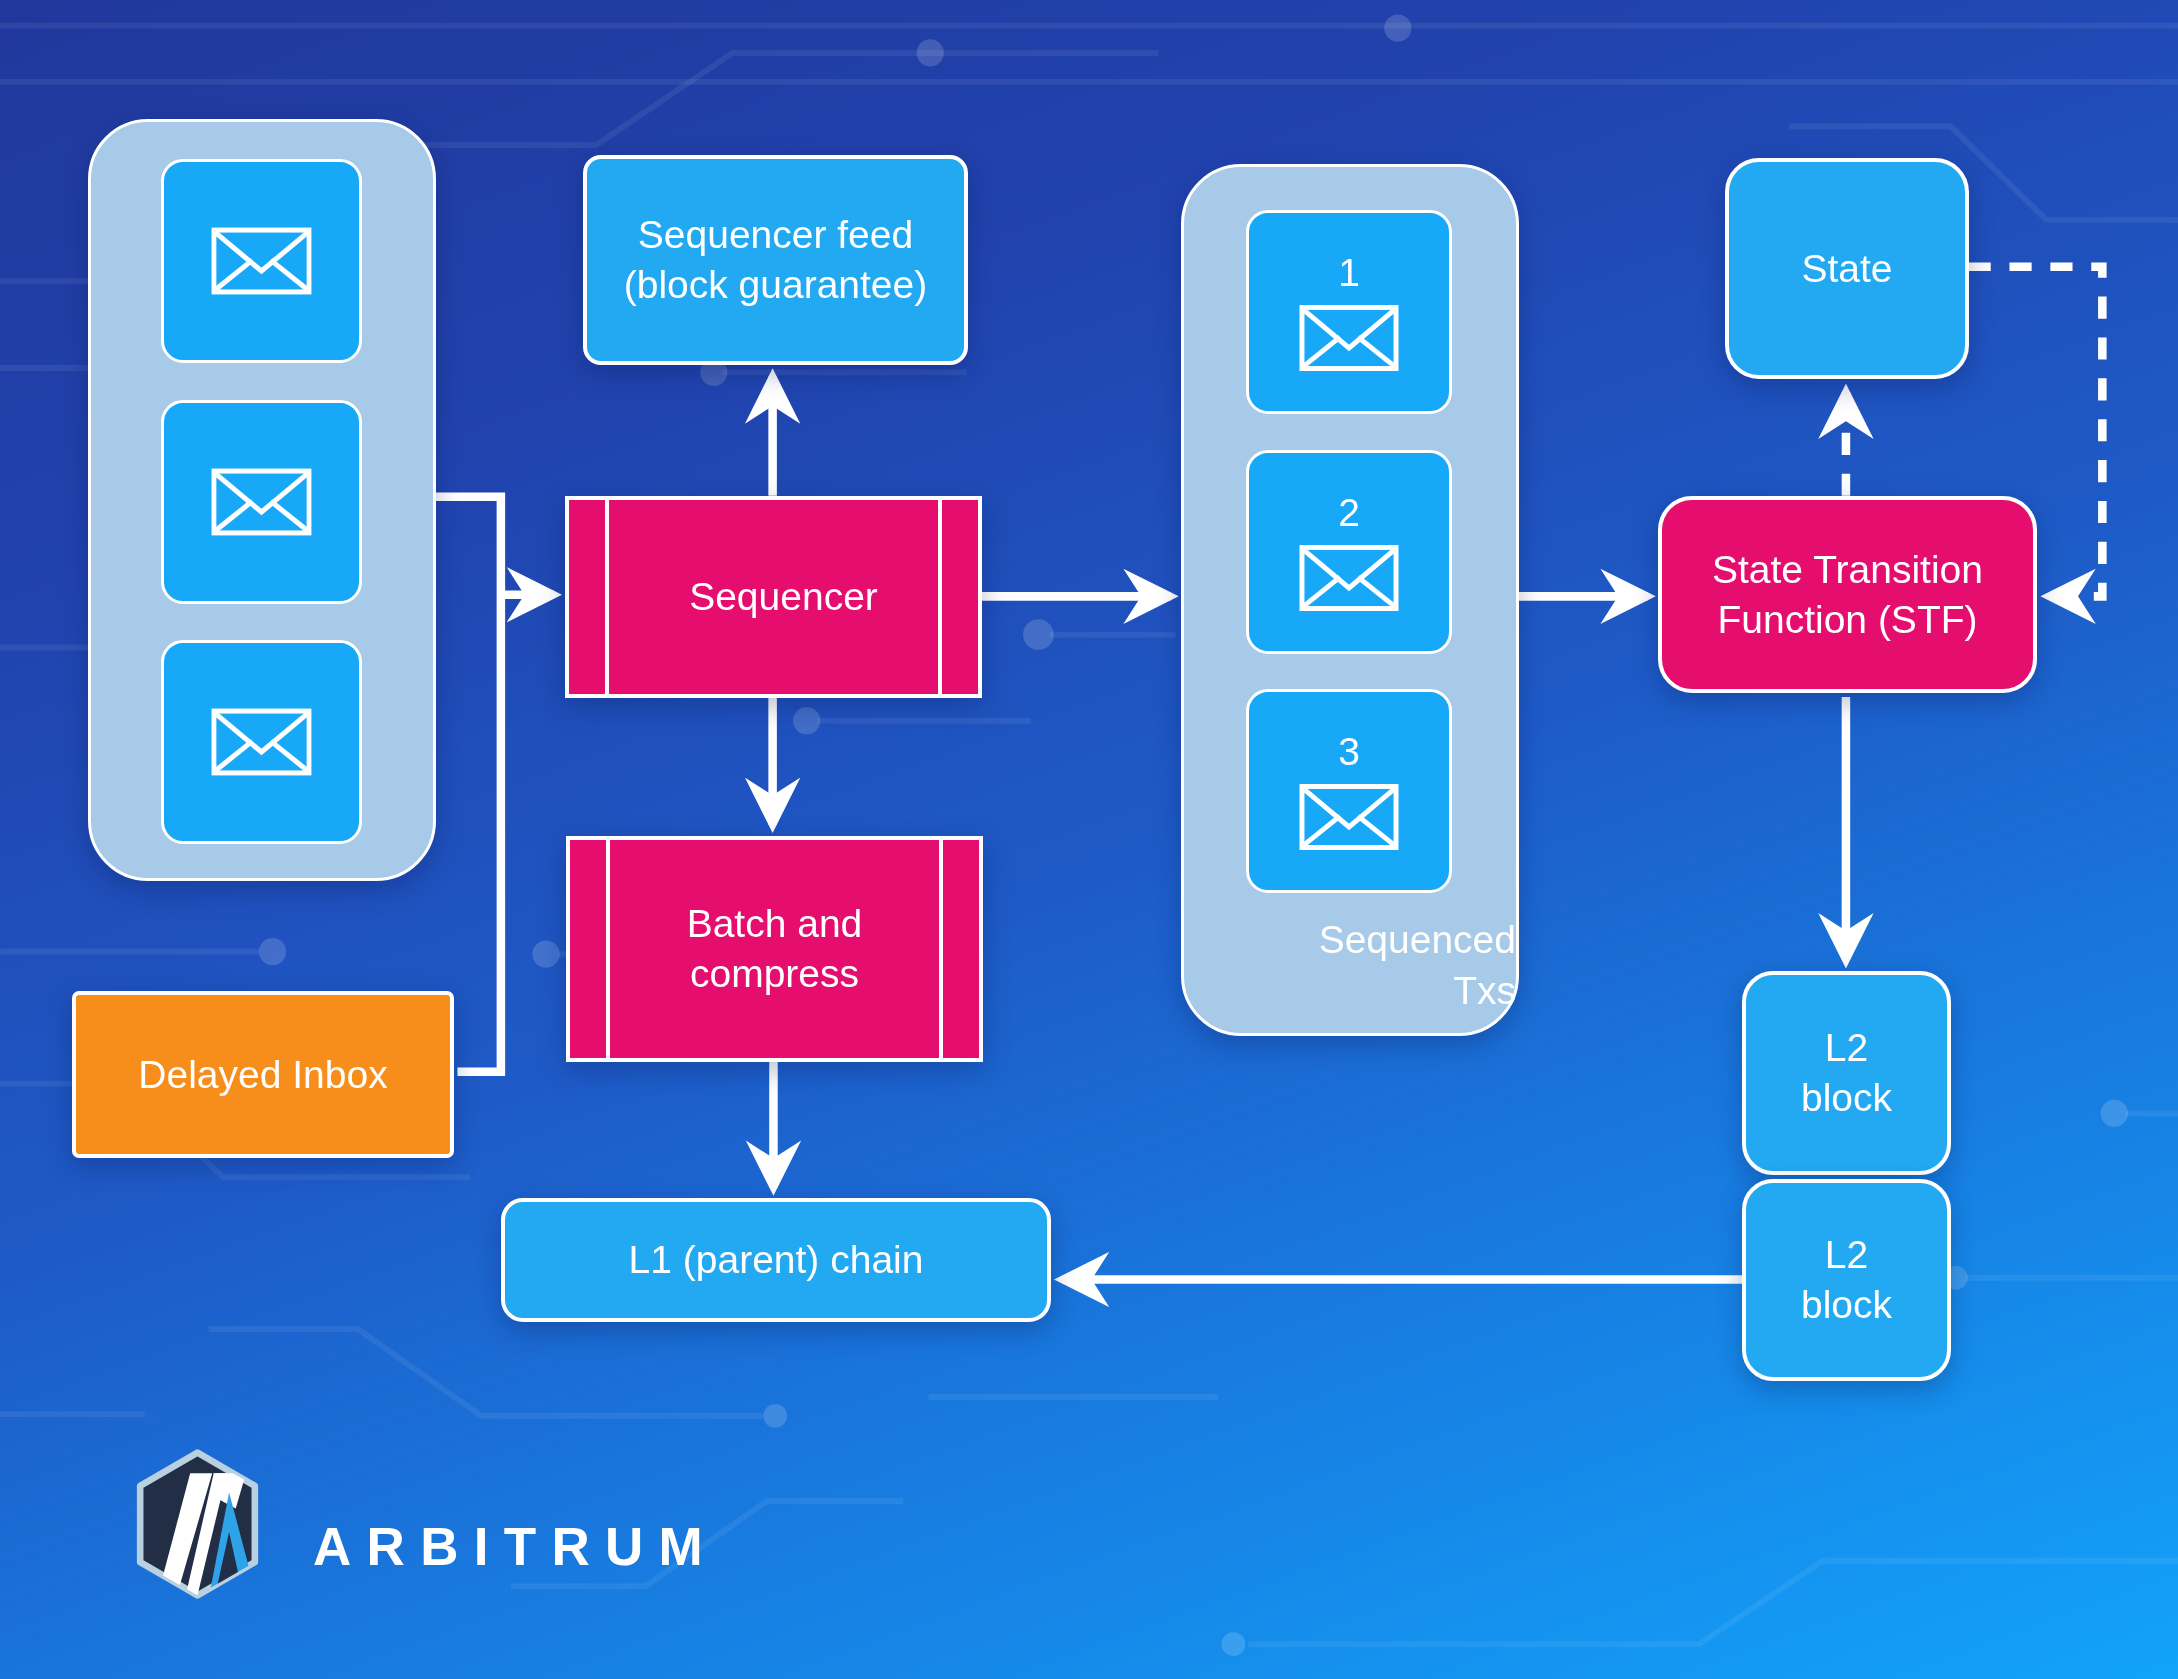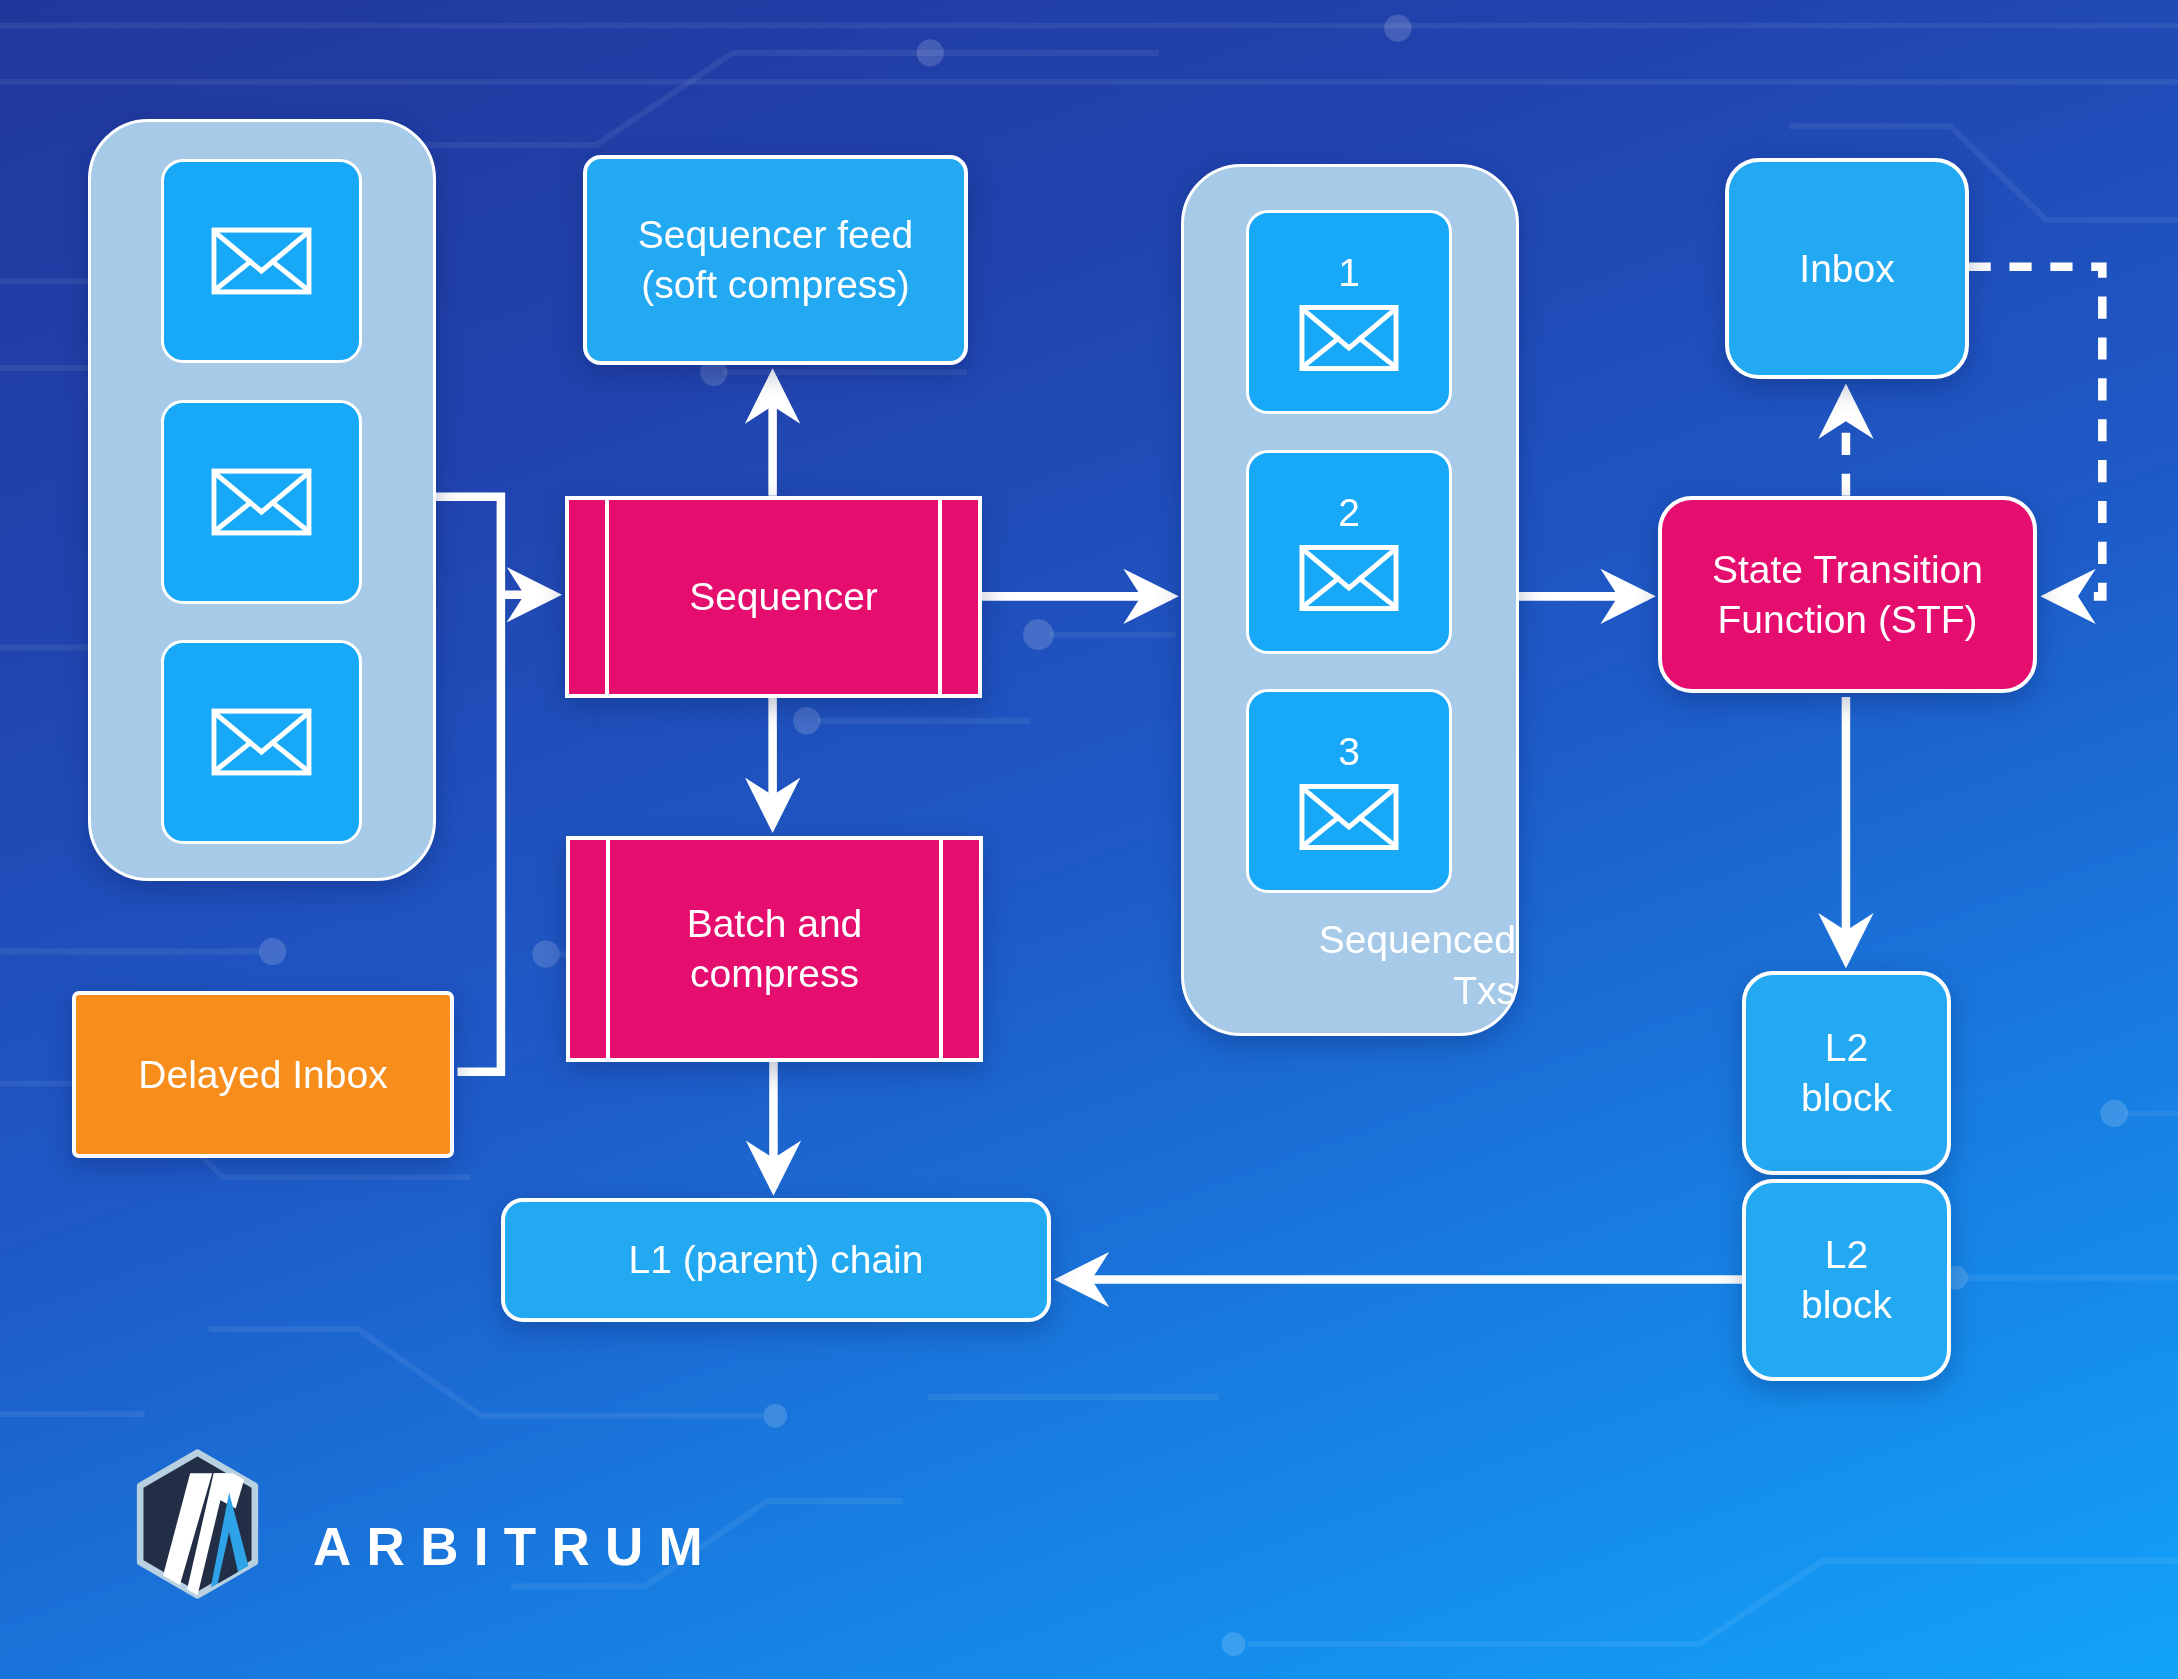--- a/index.html
+++ b/index.html
@@ -138,21 +138,21 @@
     </div>
     <div class="tile tileblue" style="left:70px;top:518px;width:201px;height:204px;">
       <svg class="env" width="101" height="68" viewBox="0 0 118 80">
           <use href="#env"></use>
         </svg>
     </div>
   </div>
 
   <div class="node azure" style="left:583px;top:155px;width:385px;height:210px;border-radius:18px;">
     <span class="line">Sequencer feed</span>
-    <span class="line">(soft compress)</span>
+    <span class="line">(block guarantee)</span>
   </div>
 
   <div class="node pinkproc" style="left:565px;top:496px;width:417px;height:202px;padding-left:20px;">
     <span class="line">Sequencer</span>
   </div>
 
   <div class="node pinkproc" style="left:566px;top:836px;width:417px;height:226px;">
     <span class="line">Batch and</span>
     <span class="line">compress</span>
   </div>
@@ -184,21 +184,21 @@
           <use href="#env"></use>
         </svg>
     </div>
     <div class="caption">
       <span class="line">Sequenced</span>
       <span class="line">Txs</span>
     </div>
   </div>
 
   <div class="node azure" style="left:1725px;top:158px;width:244px;height:221px;border-radius:34px;">
-    <span class="line">Inbox</span>
+    <span class="line">State</span>
   </div>
 
   <div class="node pinkround" style="left:1658px;top:496px;width:379px;height:197px;">
     <span class="line">State Transition</span>
     <span class="line">Function (STF)</span>
   </div>
 
   <div class="node azure" style="left:1742px;top:971px;width:209px;height:204px;border-radius:31px;">
     <span class="line">L2</span>
     <span class="line">block</span>

